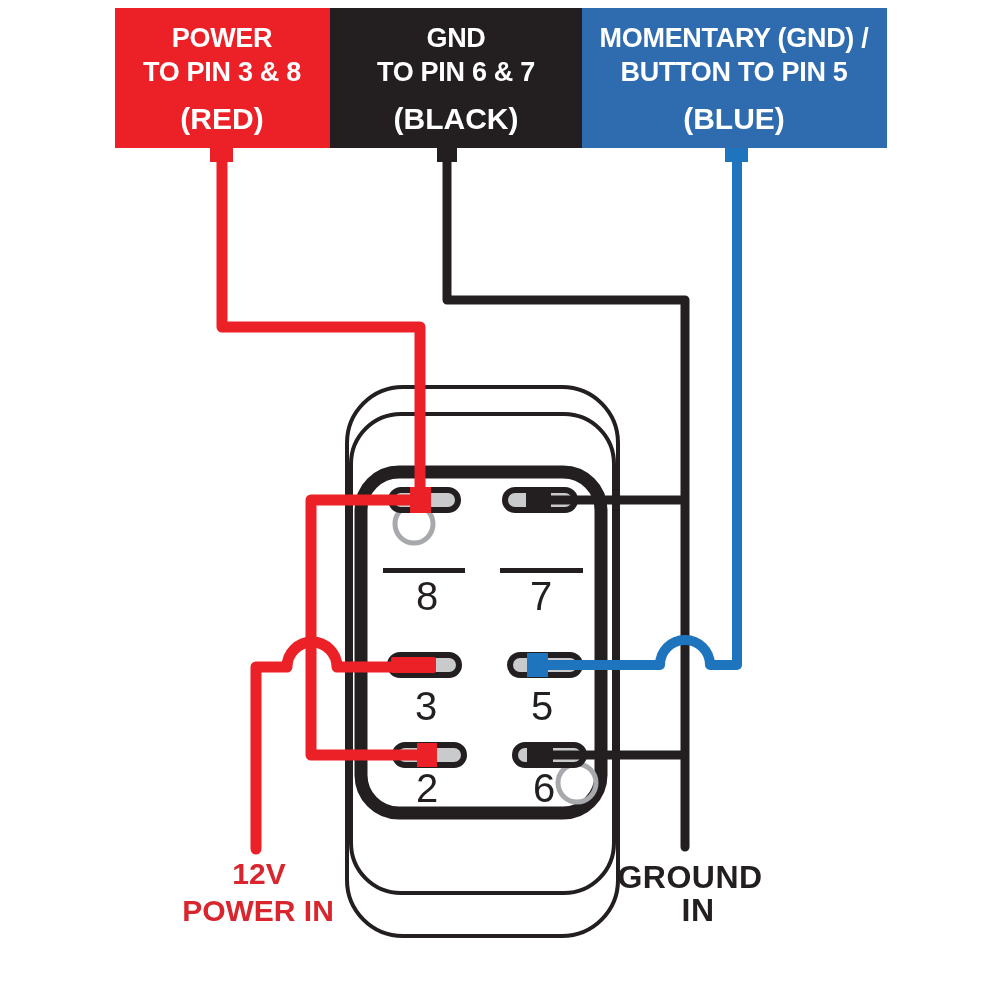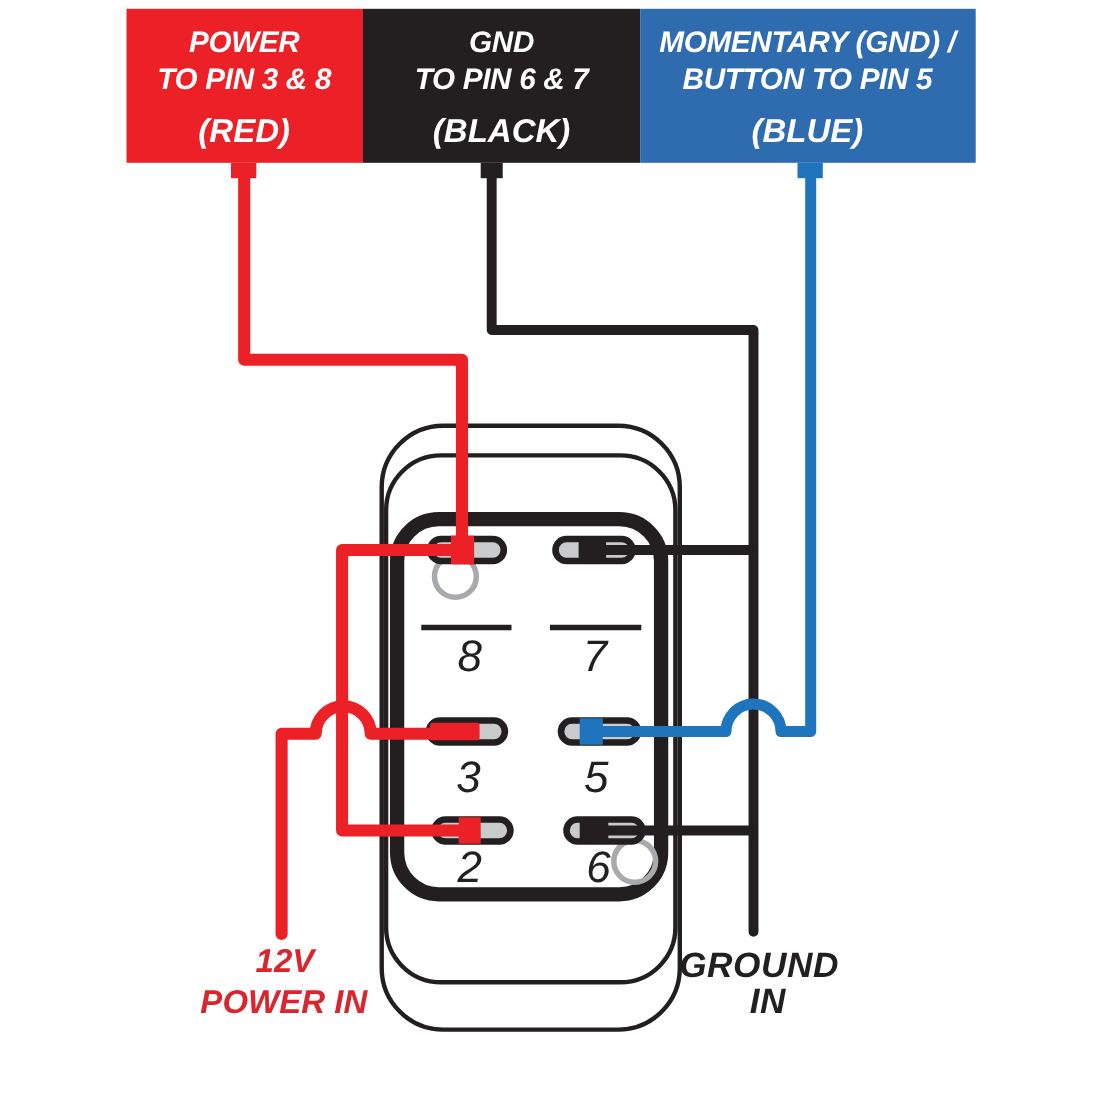--- a/index.html
+++ b/index.html
@@ -1,16 +1,16 @@
 <!DOCTYPE html>
 <html><head>
 <meta charset="utf-8">
 <style>
   html,body{margin:0;padding:0;background:#fff;}
-  .canvas{position:relative;width:1000px;height:1000px;background:#fff;overflow:hidden;font-style:italic;}
+  .canvas{position:relative;width:1000px;height:1000px;background:#fff;overflow:hidden;}
   svg{display:block;}
   text{font-family:"Liberation Sans",sans-serif;}
   .legend-line{font-size:27px;font-weight:700;fill:#FFFFFF;letter-spacing:-0.3px;text-anchor:middle;}
   .legend-line3{font-size:30px;font-weight:700;fill:#FFFFFF;text-anchor:middle;}
   .pin-num{font-size:40px;font-weight:400;fill:#231F20;text-anchor:middle;}
   .label-red{font-size:30px;font-weight:700;fill:#D9262E;text-anchor:middle;}
   .label-ground{font-size:32px;font-weight:700;fill:#231F20;text-anchor:middle;letter-spacing:0.5px;}
 </style>
 </head>
 <body>

